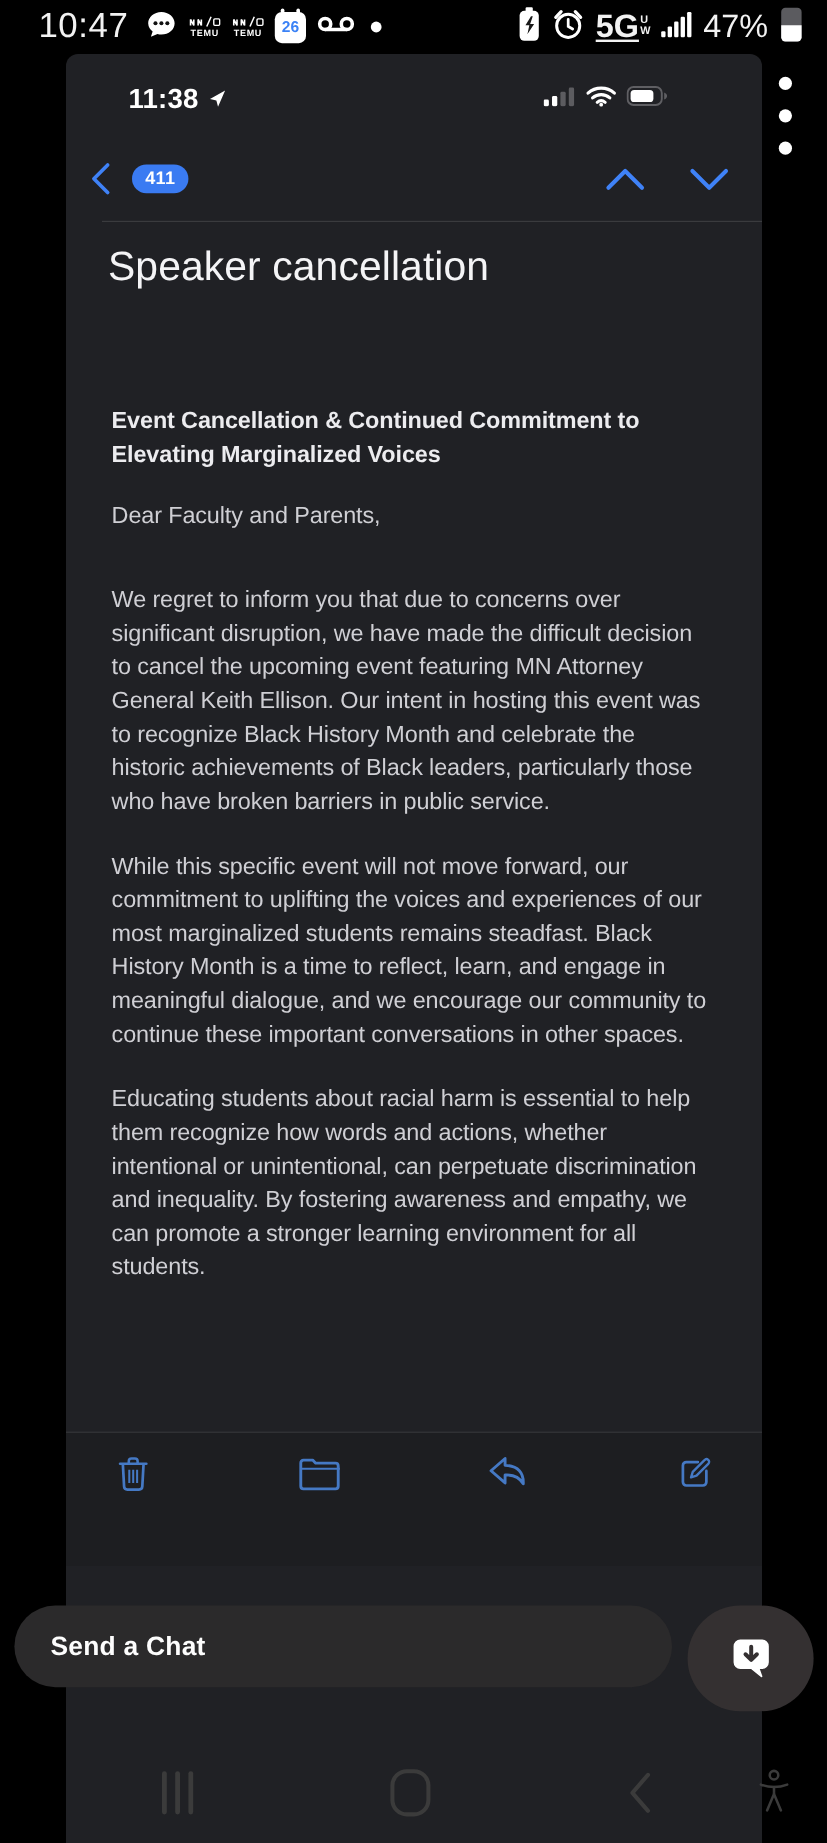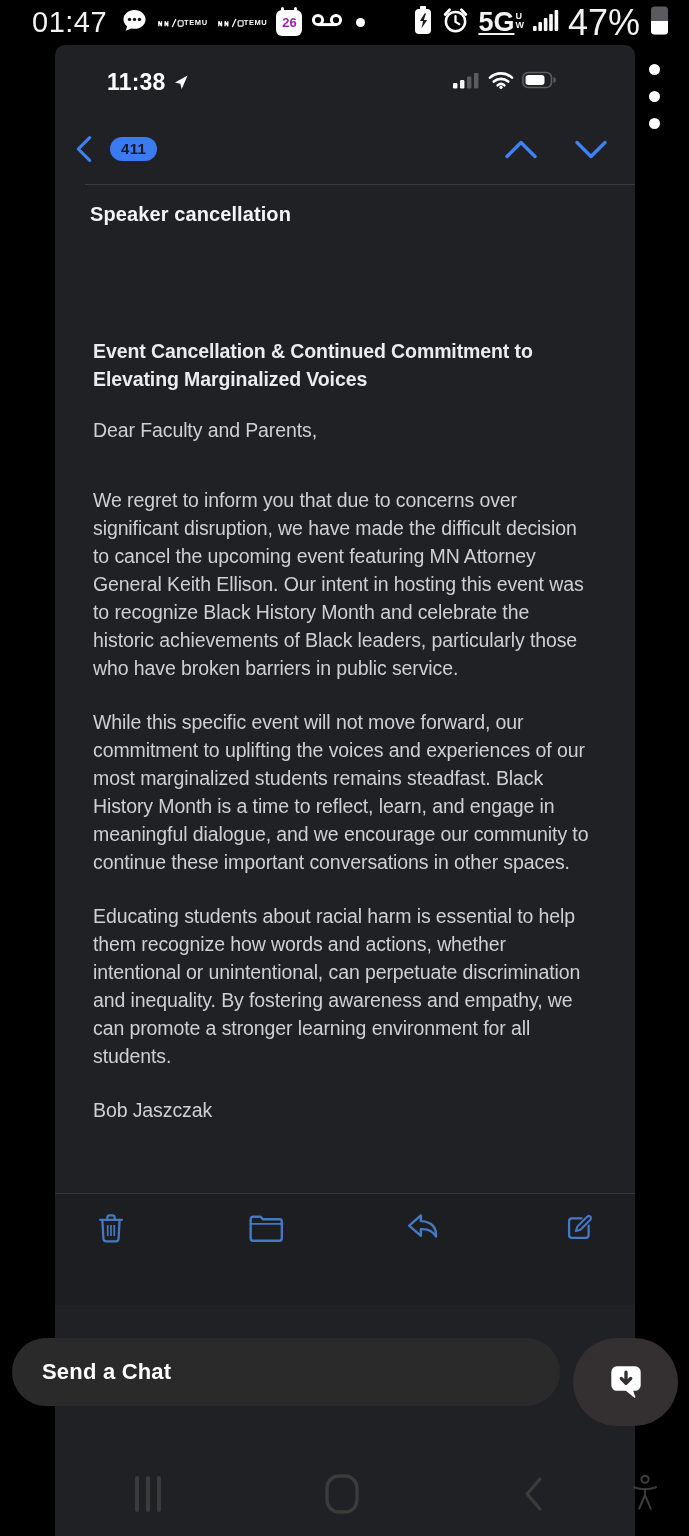--- a/index.html
+++ b/index.html
@@ -13,44 +13,44 @@
   html,body{background:#000;}
   body{
     width:689px;height:1536px;position:relative;overflow:hidden;
     font-family:"Liberation Sans","DejaVu Sans",sans-serif;
     -webkit-font-smoothing:antialiased;
   }
   
   .a-status{position:absolute;top:0;left:0;right:0;height:45px;display:flex;align-items:center;padding:0 18px;color:#f2f2f2;}
   .a-time{font-size:29px;font-weight:400;letter-spacing:.5px;margin-left:14px;}
   .a-notifs{display:flex;align-items:center;gap:9px;margin-left:14px;}
-  .temu{display:flex;flex-direction:row;align-items:center;line-height:1;}
+  .temu{display:flex;flex-direction:column;align-items:center;line-height:1;}
   .temu-label{font-size:7.5px;font-weight:bold;letter-spacing:.6px;color:#fff;margin-top:1px;}
-  .cal{width:26px;height:26px;background:#fff;border-radius:6px;position:relative;display:flex;align-items:center;justify-content:center;font-size:13px;font-weight:bold;color:#a21caf;}
+  .cal{width:26px;height:26px;background:#fff;border-radius:6px;position:relative;display:flex;align-items:center;justify-content:center;font-size:13px;font-weight:bold;color:#3b82f6;}
   .cal::before,.cal::after{content:"";position:absolute;top:-3px;width:3px;height:6px;border-radius:2px;background:#fff;}
   .cal::before{left:5px;} .cal::after{right:5px;}
   .a-dot{width:9px;height:9px;border-radius:50%;background:#fff;margin-left:4px;}
   .a-right{margin-left:auto;display:flex;align-items:center;gap:8px;}
   .net{display:flex;align-items:flex-start;gap:1px;}
   .net-main{font-size:27px;font-weight:700;text-decoration:underline;}
   .net-sub{display:flex;flex-direction:column;line-height:1;margin-top:5px;}
   .net-sub span{font-size:9px;font-weight:700;}
-  .a-batt-pct{font-size:36px;font-weight:400;}
+  .a-batt-pct{font-size:27px;font-weight:400;}
   
   .shot{position:absolute;left:55px;top:45px;width:580px;height:1511px;background:var(--screenshot-bg);border-radius:10px 10px 0 0;overflow:hidden;}
   .ip-status{position:absolute;top:14px;left:52px;right:78px;height:46px;display:flex;align-items:center;color:#fff;}
   .ip-time{font-size:23px;font-weight:600;letter-spacing:.2px;}
   .ip-loc{margin-left:7px;display:flex;}
   .ip-right{margin-left:auto;display:flex;align-items:center;gap:8px;}
   .mail-nav{position:absolute;top:82px;left:13px;right:24px;height:44px;display:flex;align-items:center;}
-  .badge{margin-left:12px;background:var(--badge-blue);color:#0f172a;font-size:15px;font-weight:700;padding:3px 11px 4px;border-radius:14px;letter-spacing:.3px;}
+  .badge{margin-left:12px;background:var(--badge-blue);color:#ffffff;font-size:15px;font-weight:700;padding:3px 11px 4px;border-radius:14px;letter-spacing:.3px;}
   .nav-spacer{flex:1;}
   .nav-chevrons{display:flex;align-items:center;gap:30px;}
   .nav-divider{position:absolute;top:139px;left:30px;right:0;height:1px;background:#3a3b3e;}
-  .subject{position:absolute;top:158px;left:35px;font-size:20px;font-weight:700;color:#f4f4f6;letter-spacing:.1px;}
+  .subject{position:absolute;top:158px;left:35px;font-size:34px;font-weight:400;color:#f4f4f6;letter-spacing:.1px;}
   .email-content{position:absolute;top:292px;left:38px;right:46px;color:#cfcfd4;font-size:19.5px;line-height:28px;letter-spacing:-.1px;}
   .email-heading{font-weight:700;color:#ececef;margin-bottom:23px;}
   .salutation{margin-bottom:42px;}
   .para{margin-bottom:26px;}
   .signature{margin-top:0;}
   .toolbar-area{position:absolute;top:1148px;left:0;right:0;height:112px;background:#1d1e21;border-top:1px solid #36373a;}
   .toolbar{display:flex;justify-content:space-between;align-items:center;padding:14px 36px 0;color:var(--toolbar-blue);}
   .tool-btn{display:flex;align-items:center;justify-content:center;width:40px;height:40px;}
   
   .more-menu{position:absolute;left:649px;top:64px;display:flex;flex-direction:column;gap:16px;}
@@ -61,21 +61,21 @@
   .save-btn{position:absolute;left:573px;top:1338px;width:105px;height:88px;border-radius:44px;background:#343031;border:none;display:flex;align-items:center;justify-content:center;cursor:pointer;}
   
   .a-nav{position:absolute;left:0;right:0;top:1452px;height:84px;}
   .a-nav .navi{position:absolute;top:50%;transform:translate(-50%,-50%);display:flex;align-items:center;justify-content:center;}
   .navi.recents{left:148px;} .navi.home{left:342px;} .navi.back{left:533px;} .navi.access{left:645px;}
 </style>
 </head>
 <body>
 
 <div class="a-status">
-  <span class="a-time">01:47</span>
+  <span class="a-time">10:47</span>
   <div class="a-notifs">
     <span>
       <svg width="27" height="27" viewBox="0 0 24 24">
           <path d="M12 2.6c5.4 0 9.8 3.7 9.8 8.4s-4.4 8.4-9.8 8.4c-1 0-2-.1-2.9-.4L4.2 21l1.3-3.9a8.1 8.1 0 0 1-3.3-6.1C2.2 6.3 6.6 2.6 12 2.6z" fill="#fff"></path>
           <circle cx="7.6" cy="11" r="1.5" fill="#111"></circle>
           <circle cx="12" cy="11" r="1.5" fill="#111"></circle>
           <circle cx="16.4" cy="11" r="1.5" fill="#111"></circle>
         </svg>
     </span>
     <span class="temu">
@@ -209,21 +209,20 @@
   <h1 class="subject">Speaker cancellation</h1>
 
   <div class="email-content">
     <p class="email-heading">Event Cancellation &amp; Continued Commitment to Elevating Marginalized Voices</p>
     <p class="salutation">Dear Faculty and Parents,</p>
     <div>
         <p class="para">We regret to inform you that due to concerns over significant disruption, we have made the difficult decision to cancel the upcoming event featuring MN Attorney General Keith Ellison. Our intent in hosting this event was to recognize Black History Month and celebrate the historic achievements of Black leaders, particularly those who have broken barriers in public service.</p>
         <p class="para">While this specific event will not move forward, our commitment to uplifting the voices and experiences of our most marginalized students remains steadfast. Black History Month is a time to reflect, learn, and engage in meaningful dialogue, and we encourage our community to continue these important conversations in other spaces.</p>
         <p class="para">Educating students about racial harm is essential to help them recognize how words and actions, whether intentional or unintentional, can perpetuate discrimination and inequality. By fostering awareness and empathy, we can promote a stronger learning environment for all students.</p>
       </div>
-    <p class="signature">Bob Jaszczak</p>
   </div>
 
   <div class="toolbar-area">
     <div class="toolbar">
       <span class="tool-btn">
         <svg width="34" height="36" viewBox="0 0 24 25">
             <path d="M4.3 6.7h15.4" stroke="currentColor" stroke-width="1.6" stroke-linecap="round"></path>
             <path d="M9.4 6.5V5.2c0-.9.7-1.6 1.6-1.6h2c.9 0 1.6.7 1.6 1.6v1.3" stroke="currentColor" stroke-width="1.5" fill="none"></path>
             <path d="M5.9 6.7l.75 13.4c.06 1 .9 1.8 1.95 1.8h6.8c1.05 0 1.89-.8 1.95-1.8l.75-13.4" stroke="currentColor" stroke-width="1.6" fill="none"></path>
             <path d="M9.7 10.3v7.8M12 10.3v7.8M14.3 10.3v7.8" stroke="currentColor" stroke-width="1.2"></path>

